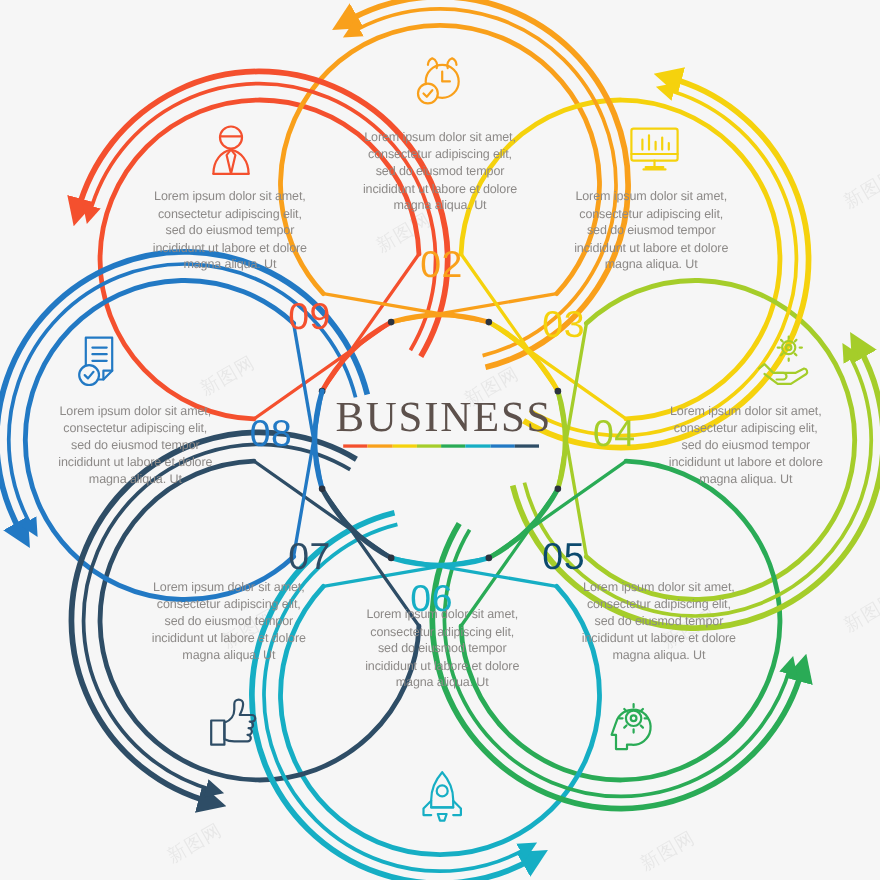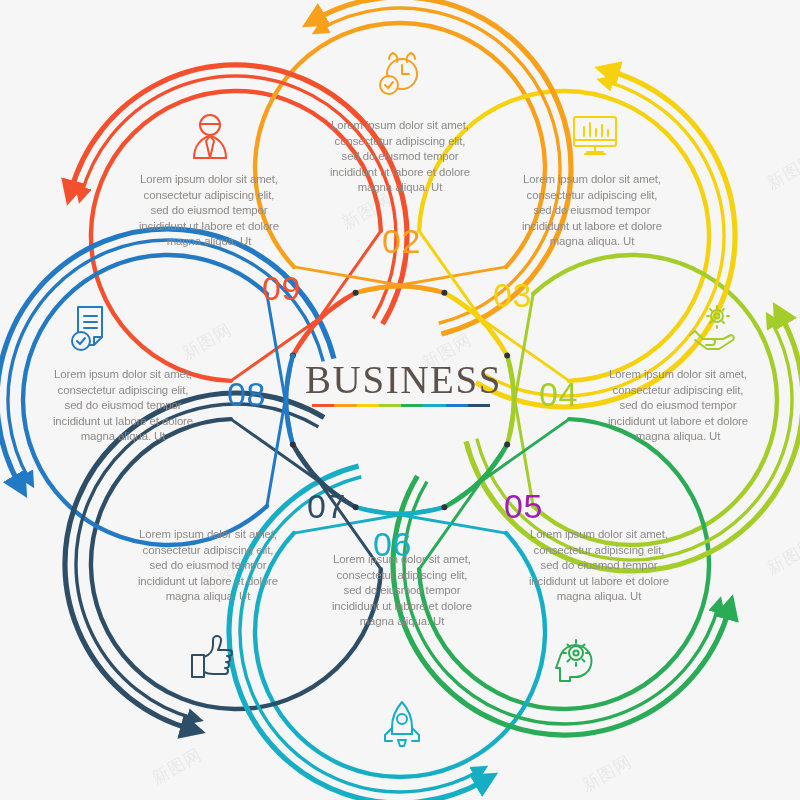--- a/index.html
+++ b/index.html
@@ -284,23 +284,23 @@
 
   <div id="text-layer">
       <div class="num" style="left: 262px; top: 269px; color: rgb(244, 80, 46);">09</div>
       <div class="body-text" style="left: 138px; top: 172px;">Lorem ipsum dolor sit amet, consectetur adipiscing elit, sed do eiusmod tempor incididunt ut labore et dolore magna aliqua. Ut</div>
       <div class="num" style="left: 382px; top: 222px; color: rgb(249, 160, 27);">02</div>
       <div class="body-text" style="left: 329px; top: 118px;">Lorem ipsum dolor sit amet, consectetur adipiscing elit, sed do eiusmod tempor incididunt ut labore et dolore magna aliqua. Ut</div>
       <div class="num" style="left: 493px; top: 276px; color: rgb(245, 210, 13);">03</div>
       <div class="body-text" style="left: 521px; top: 172px;">Lorem ipsum dolor sit amet, consectetur adipiscing elit, sed do eiusmod tempor incididunt ut labore et dolore magna aliqua. Ut</div>
       <div class="num" style="left: 539px; top: 375px; color: rgb(165, 205, 42);">04</div>
       <div class="body-text" style="left: 607px; top: 367px;">Lorem ipsum dolor sit amet, consectetur adipiscing elit, sed do eiusmod tempor incididunt ut labore et dolore magna aliqua. Ut</div>
-      <div class="num" style="left: 493px; top: 487px; color: #a21caf; margin-left: 11px;">05</div>
+      <div class="num" style="left: 493px; top: 487px; color: #0c4a6e;">05</div>
       <div class="body-text" style="left: 528px; top: 527px;">Lorem ipsum dolor sit amet, consectetur adipiscing elit, sed do eiusmod tempor incididunt ut labore et dolore magna aliqua. Ut</div>
       <div class="num" style="left: 373px; top: 525px; color: rgb(22, 174, 196);">06</div>
       <div class="body-text" style="left: 331px; top: 552px;">Lorem ipsum dolor sit amet, consectetur adipiscing elit, sed do eiusmod tempor incididunt ut labore et dolore magna aliqua. Ut</div>
-      <div class="num" style="left: 262px; top: 487px; color: rgb(46, 77, 102); margin-left: 45px;">07</div>
+      <div class="num" style="left: 262px; top: 487px; color: rgb(46, 77, 102);">07</div>
       <div class="body-text" style="left: 137px; top: 527px;">Lorem ipsum dolor sit amet, consectetur adipiscing elit, sed do eiusmod tempor incididunt ut labore et dolore magna aliqua. Ut</div>
       <div class="num" style="left: 227px; top: 375px; color: rgb(34, 121, 196);">08</div>
       <div class="body-text" style="left: 52px; top: 367px;">Lorem ipsum dolor sit amet, consectetur adipiscing elit, sed do eiusmod tempor incididunt ut labore et dolore magna aliqua. Ut</div>
     </div>
 
 </div>
 
 </body></html>

